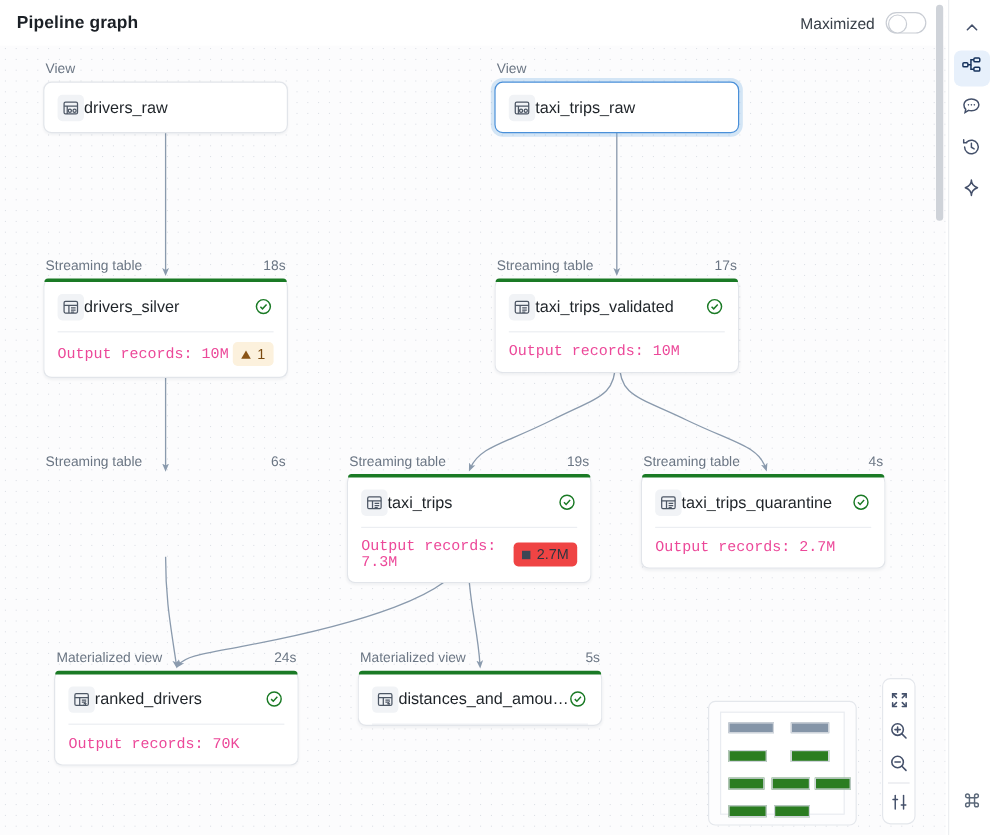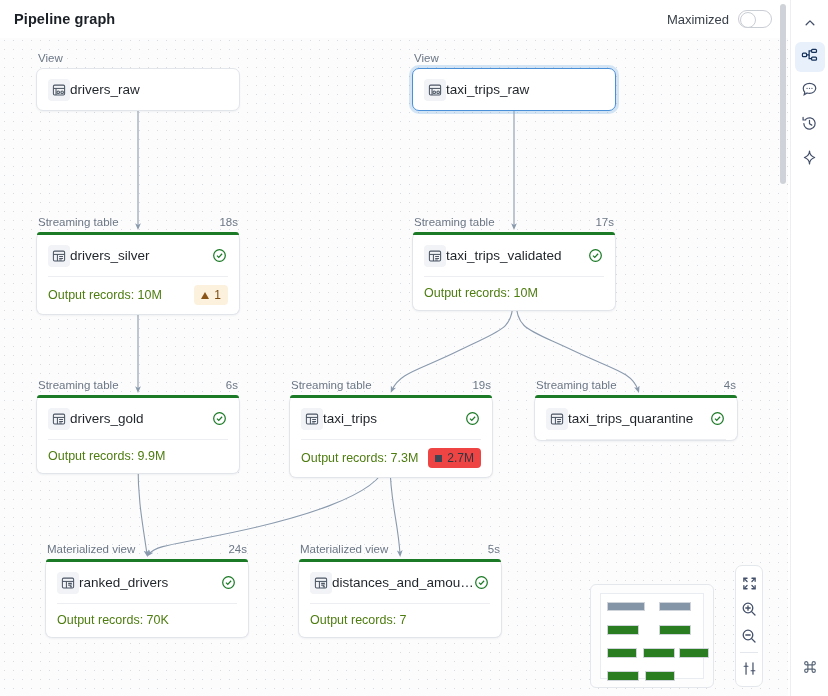--- a/index.html
+++ b/index.html
@@ -81,21 +81,21 @@
   .node-name {
     font-size: 13.5px; color: #1f2429; flex: 1 1 auto;
     white-space: nowrap; overflow: hidden; text-overflow: ellipsis;
   }
   .status-ok { flex: 0 0 16px; display:flex; }
   .node-divider { height: 1px; background: #eceef2; margin: 0 11px; }
   .node-foot {
     display: flex; align-items: center; justify-content: space-between;
     padding: 8px 11px 9px 11px; min-height: 33px;
   }
-  .node-records { font-size: 12.5px; color: #4d7c0f; }
+  .node-records { font-size: 12.5px; color: #ec4899; font-family: Liberation Mono, monospace; }
   .badge {
     display: inline-flex; align-items: center; gap: 5px;
     border-radius: 4px; padding: 2px 7px; font-size: 12px; line-height: 16px;
   }
   .badge-warn { background: #fcf1dd; color: #7a4a10; }
   .badge-warn .tri {
     width: 0; height: 0; border-left: 4px solid transparent;
     border-right: 4px solid transparent; border-bottom: 7px solid #8a5416;
   }
   .badge-drop { background: #ef4444; color: #2f3640; }
@@ -287,43 +287,20 @@
           <span class="node-records">Output records: 10M</span>
         </div>
       </div>
     </div>
 
     <div class="node-wrap" style="left:36px; top:379px; width:204px;">
       <div class="node-meta">
         <span>Streaming table</span>
         <span class="dur">6s</span>
       </div>
-      <div class="node has-top-bar">
-        <div class="node-head">
-          <span class="node-icon">
-            <svg width="14" height="14" viewBox="0 0 16 16" fill="none" stroke="#4d5765" stroke-width="1.2">
-              <rect x="1.6" y="2.4" width="12.8" height="11.2" rx="1.4"></rect>
-              <path d="M1.6 6.2 H14.4"></path>
-                <path d="M6.2 6.2 V13.6"></path>
-              <path d="M8.2 8.6 H12.6 M8.2 10.8 H12.6 M8.2 12.6 H11.2"></path>
-            </svg>
-          </span>
-          <span class="node-name">drivers_gold</span>
-          <span class="status-ok">
-            <svg width="15" height="15" viewBox="0 0 16 16" fill="none" stroke="#1a7a25" stroke-width="1.3">
-              <circle cx="8" cy="8" r="6.2"></circle>
-                <path d="M5.3 8.1 L7.2 10 L10.8 6.1"></path>
-            </svg>
-          </span>
-        </div>
-        <div class="node-divider"></div>
-        <div class="node-foot">
-          <span class="node-records">Output records: 9.9M</span>
-        </div>
-      </div>
     </div>
 
     <div class="node-wrap" style="left:289px; top:379px; width:204px;">
       <div class="node-meta">
         <span>Streaming table</span>
         <span class="dur">19s</span>
       </div>
       <div class="node has-top-bar">
         <div class="node-head">
           <span class="node-icon">
@@ -370,20 +347,23 @@
           </span>
           <span class="node-name">taxi_trips_quarantine</span>
           <span class="status-ok">
             <svg width="15" height="15" viewBox="0 0 16 16" fill="none" stroke="#1a7a25" stroke-width="1.3">
               <circle cx="8" cy="8" r="6.2"></circle>
                 <path d="M5.3 8.1 L7.2 10 L10.8 6.1"></path>
             </svg>
           </span>
         </div>
         <div class="node-divider"></div>
+        <div class="node-foot">
+          <span class="node-records">Output records: 2.7M</span>
+        </div>
       </div>
     </div>
 
     <div class="node-wrap" style="left:45px; top:543px; width:204px;">
       <div class="node-meta">
         <span>Materialized view</span>
         <span class="dur">24s</span>
       </div>
       <div class="node has-top-bar">
         <div class="node-head">
@@ -429,23 +409,20 @@
           </span>
           <span class="node-name">distances_and_amounts_b...</span>
           <span class="status-ok">
             <svg width="15" height="15" viewBox="0 0 16 16" fill="none" stroke="#1a7a25" stroke-width="1.3">
               <circle cx="8" cy="8" r="6.2"></circle>
                 <path d="M5.3 8.1 L7.2 10 L10.8 6.1"></path>
             </svg>
           </span>
         </div>
         <div class="node-divider"></div>
-        <div class="node-foot">
-          <span class="node-records">Output records: 7</span>
-        </div>
       </div>
     </div>
 
     <div class="minimap">
       <div class="minimap-inner">
         <div class="mm-bar mm-view" style="left:6px;  top:8px;  width:38px; height:9px;"></div>
         <div class="mm-bar mm-view" style="left:58px; top:8px;  width:32px; height:9px;"></div>
         <div class="mm-bar mm-table" style="left:6px;  top:31px; width:32px; height:10px;"></div>
         <div class="mm-bar mm-table" style="left:58px; top:31px; width:32px; height:10px;"></div>
         <div class="mm-bar mm-table" style="left:6px;  top:54px; width:30px; height:10px;"></div>

